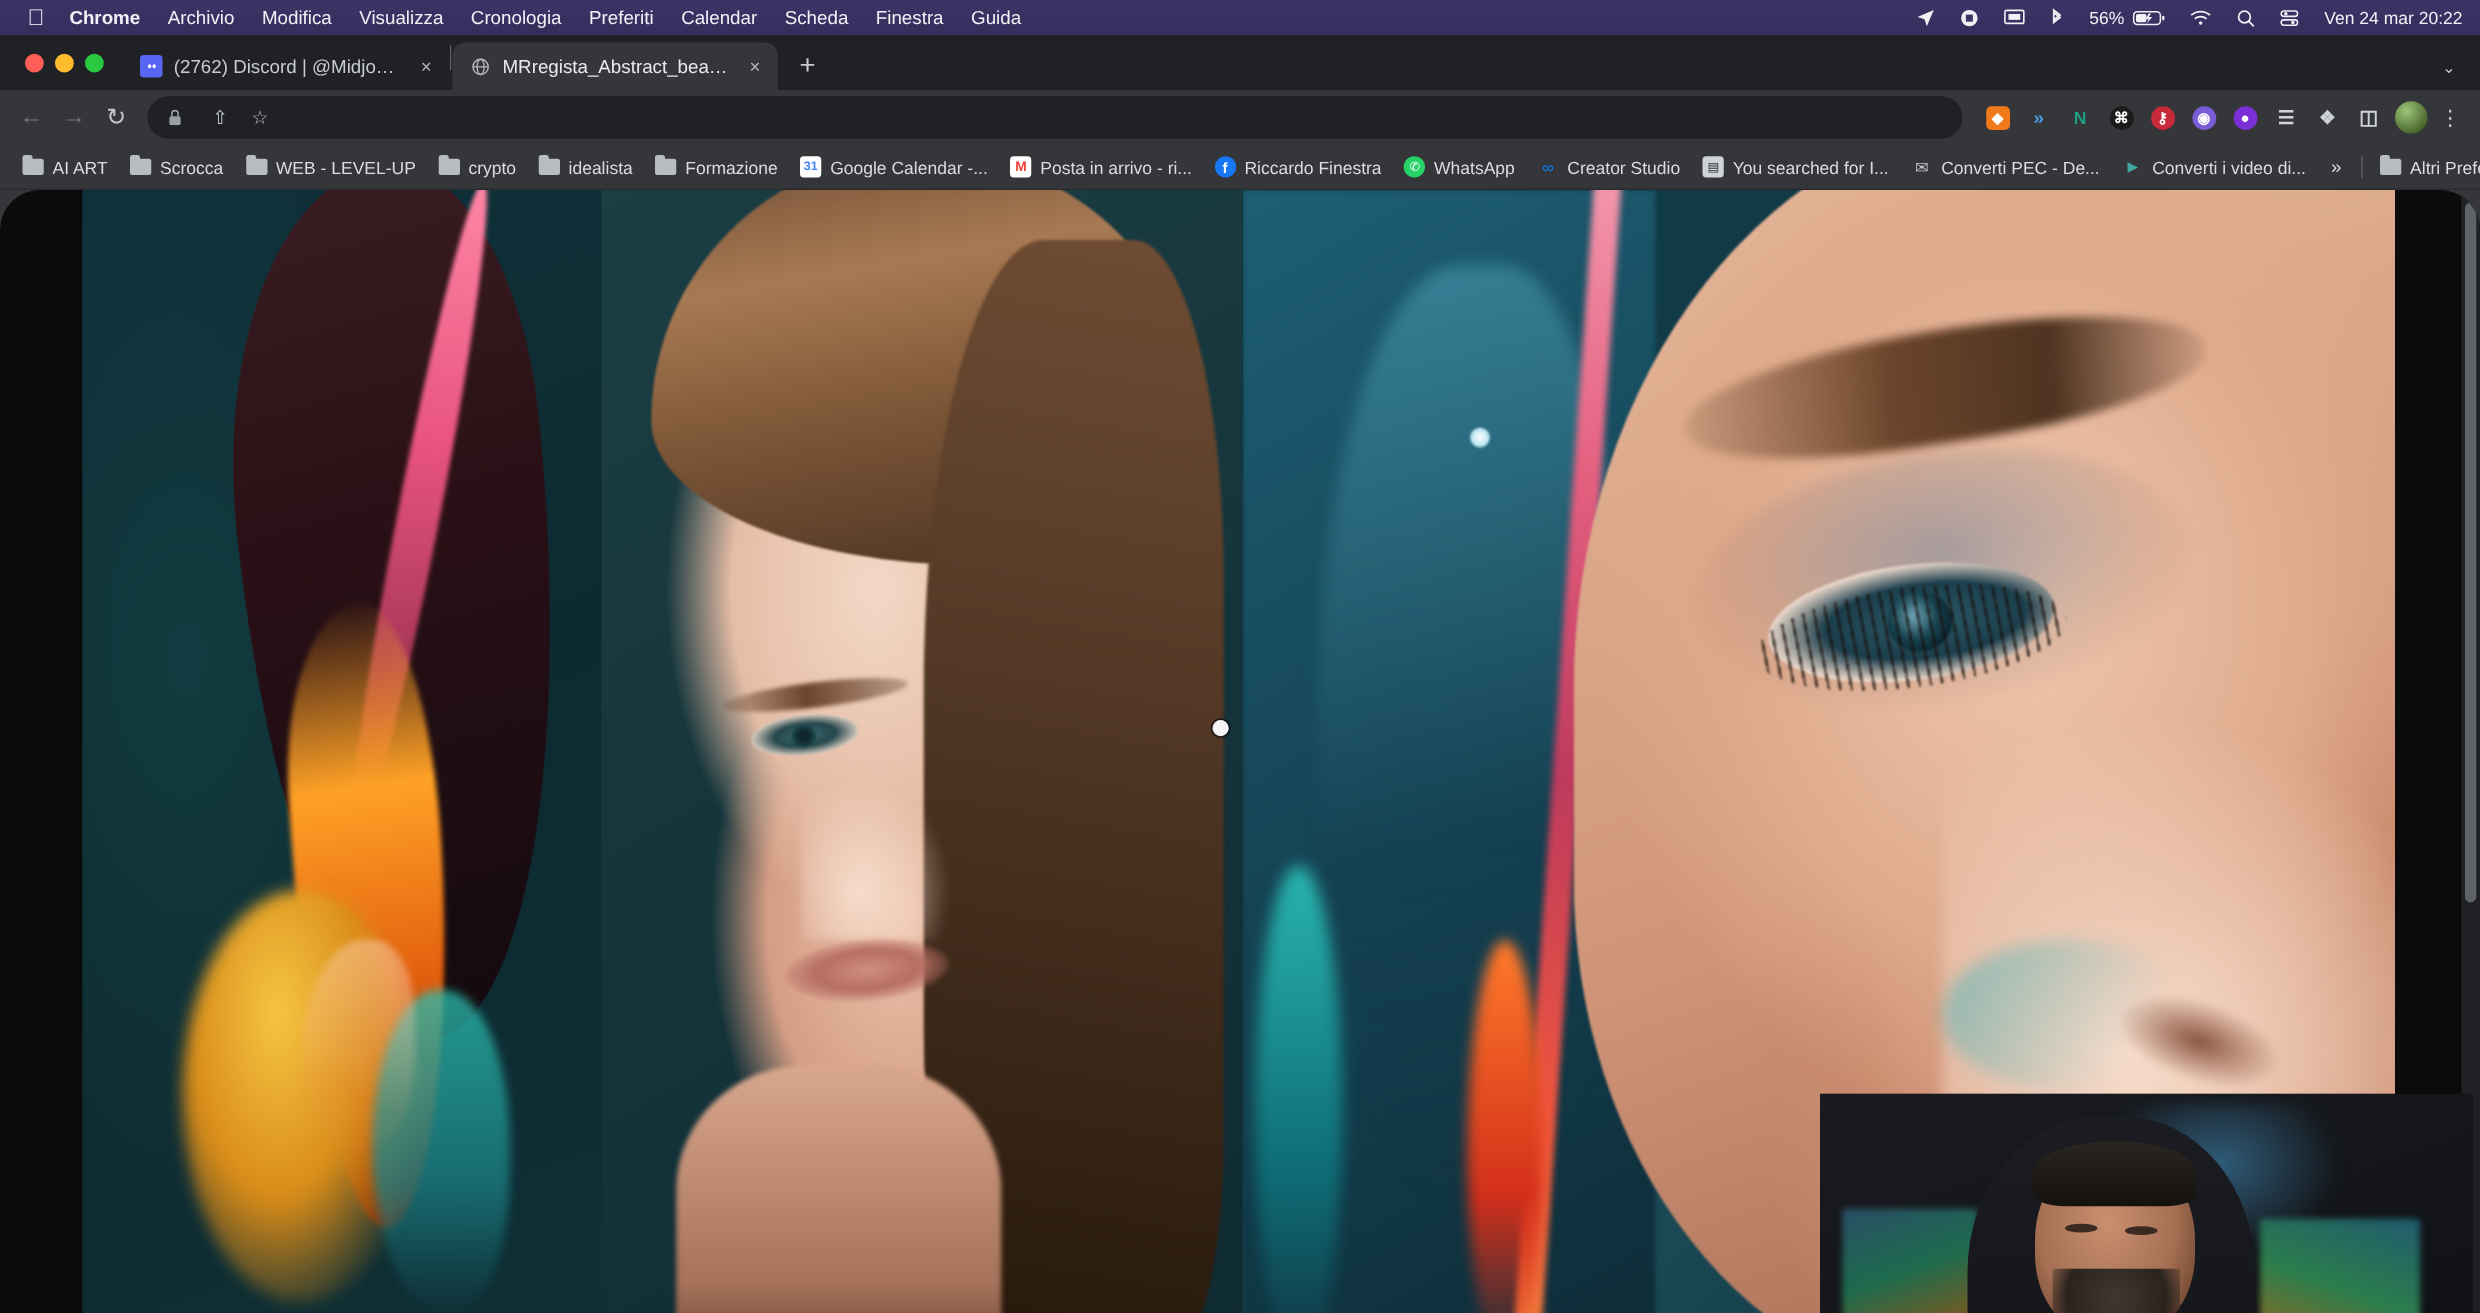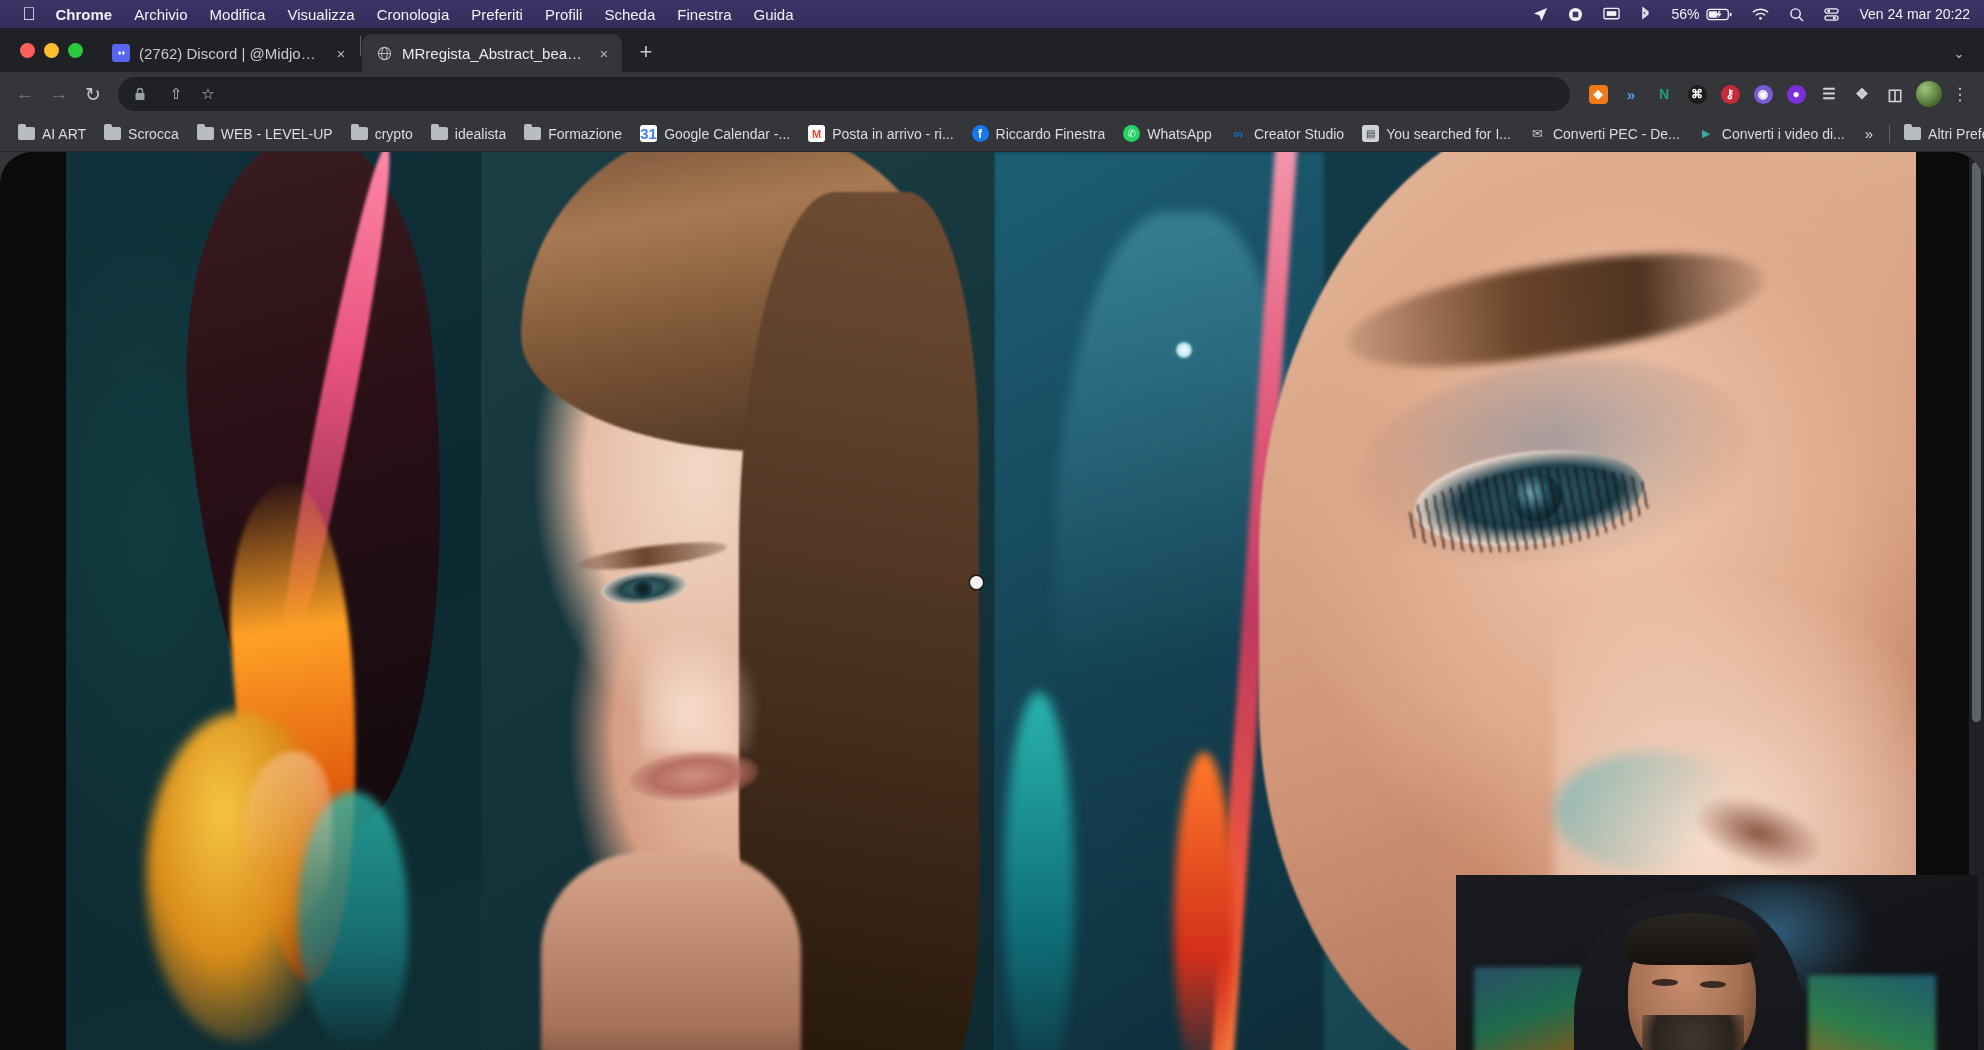--- a/index.html
+++ b/index.html
@@ -521,21 +521,21 @@
 <body>
 
 <div class="menubar">
   <span class="apple"></span>
   <span class="mitem bold">Chrome</span>
   <span class="mitem">Archivio</span>
   <span class="mitem">Modifica</span>
   <span class="mitem">Visualizza</span>
   <span class="mitem">Cronologia</span>
   <span class="mitem">Preferiti</span>
-  <span class="mitem">Profili</span>
+  <span class="mitem">Calendar</span>
   <span class="mitem">Scheda</span>
   <span class="mitem">Finestra</span>
   <span class="mitem">Guida</span>
   <span class="spacer"></span>
 
   <span class="ritem">
     <svg width="15" height="15" viewBox="0 0 16 16">
         <path d="M15 1 1 7l6 2 2 6z" fill="#f0f0f5"></path>
       </svg>
   </span>
@@ -709,21 +709,21 @@
         <span class="bml">idealista</span>
       </div>
     <div class="bm">
         <span class="bmi">
           <span class="folder-ico"></span>
         </span>
         <span class="bml">Formazione</span>
       </div>
 
     <div class="bm">
-        <span class="bmi" style="background:#fff;color:#4285f4;font-weight:bold;font-size:15px">31</span>
+        <span class="bmi" style="background:#fff;color:#4285f4;font-weight:bold;font-size:10px">31</span>
         <span class="bml">Google Calendar -...</span>
       </div>
     <div class="bm">
         <span class="bmi" style="background:#fff;color:#ea4335;font-weight:bold;font-size:11px">M</span>
         <span class="bml">Posta in arrivo - ri...</span>
       </div>
     <div class="bm">
         <span class="bmi" style="background:#1877f2;color:#fff;border-radius:50%;font-weight:bold;font-size:12px">f</span>
         <span class="bml">Riccardo Finestra</span>
       </div>

